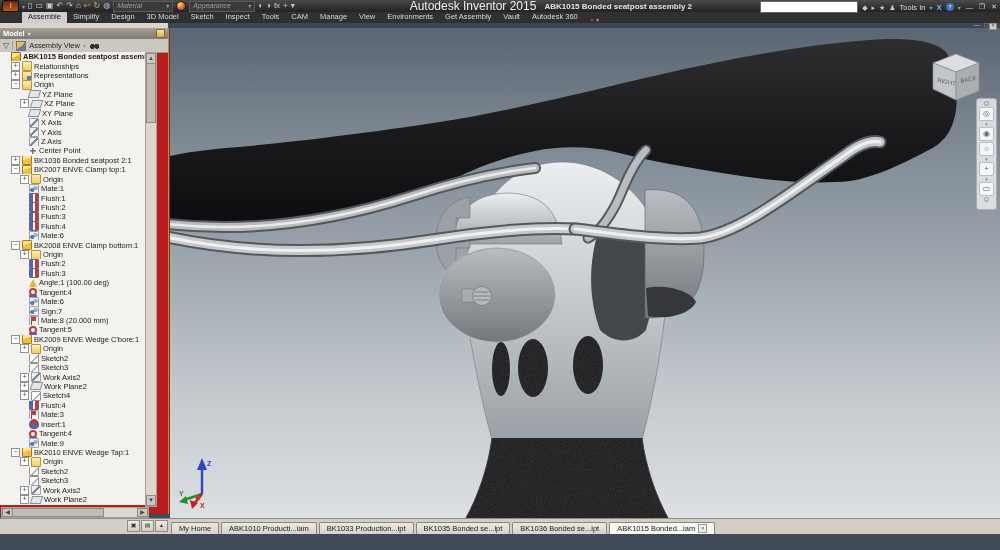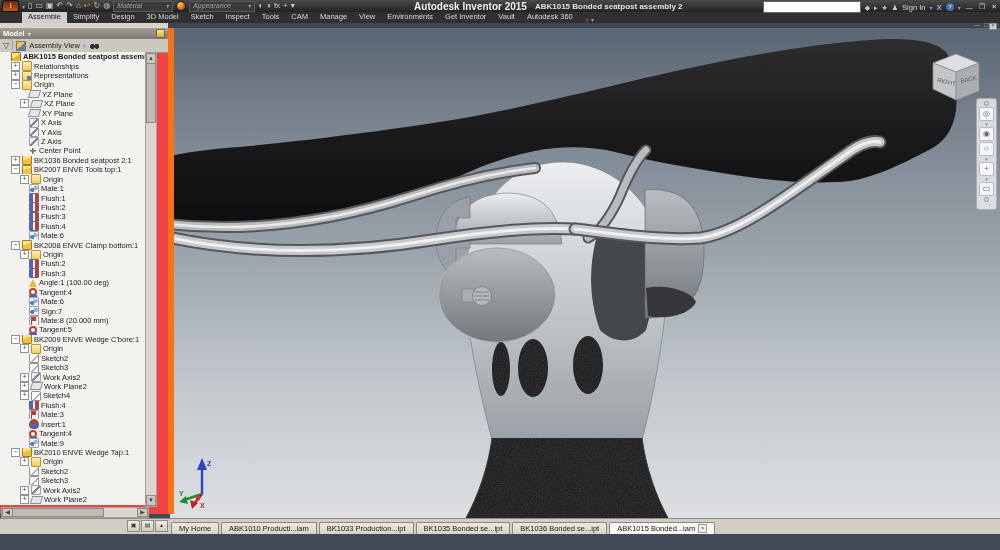--- a/index.html
+++ b/index.html
@@ -15,21 +15,21 @@
   .qaico{color:#c9cdd2;font-size:8px;line-height:10px;}
   .qaico.orange{color:#e08a2e;} .qaico.green{color:#9fc06a;}
   .drop{color:#9aa0a6;font-size:6px;}
   .fld{height:9px;background:#3a3a3a;border:1px solid #5a5a5a;color:#9aa0a6;
     font-size:7px;font-style:italic;line-height:8px;padding:0 3px;display:flex;align-items:center;gap:4px;}
   .fld .drop{margin-left:auto}
   .sphere{width:8px;height:8px;border-radius:50%;
     background:radial-gradient(circle at 35% 30%,#ffd34d,#e8632a 55%,#2a5fc4 95%);border:1px solid #222;}
   .titles{position:absolute;left:50%;top:0;height:12px;display:flex;gap:8px;align-items:center;
     transform:translateX(-32%);white-space:nowrap;}
-  .apptitle{color:#efefef;font-size:10px;font-weight:bold;}
+  .apptitle{color:#efefef;font-size:12px;font-weight:normal;}
   .doctitle{color:#e2e2e2;font-size:8px;font-weight:bold;}
   .tright{position:absolute;right:2px;top:1px;display:flex;align-items:center;gap:4px;}
   .search{width:92px;height:8px;background:#fff;border:1px solid #666;font-size:7px;}
   .tico{color:#c3c7cc;font-size:7px;line-height:9px;}
   .xlogo{color:#7ab1e8;font-weight:bold;font-size:8px;}
   .helpico{background:#3d6db5;color:#fff;border-radius:50%;width:8px;height:8px;font-size:6px;
     text-align:center;line-height:8px;}
   .signin{color:#d8dcdf;font-size:7.5px;}
   .winbtn{color:#cfd3d7;font-size:7px;padding:0 1px;}
   
@@ -39,22 +39,22 @@
   .rtab.active{background:#cfcecc;color:#1b1b1b;border-radius:2px 2px 0 0;}
   .recwrap{display:flex;align-items:center;gap:2px;margin-left:6px;}
   .rec{color:#b03030;font-size:7px;}
   
   .substrip{position:absolute;left:0;top:23px;right:0;height:5px;background:#3c4651;z-index:28;}
   .substrip .lite{position:absolute;left:0;top:0;width:168px;height:5px;background:#d8d4cb;border-bottom:1px solid #a6a29a;}
   .stripx{position:absolute;right:3px;top:0px;width:6px;height:5px;background:#cfccc4;border:1px solid #8f8b84;
     font-size:5px;line-height:3px;text-align:center;color:#333;}
   .docwin{position:absolute;right:4px;top:-2px;display:flex;gap:4px;color:#aeb3b9;font-size:6.5px;}
   
-  .browser{position:absolute;left:0;top:28px;width:168px;height:486px;background:#ef4444;
-    border-right:6px solid #f97316;z-index:20;}
+  .browser{position:absolute;left:0;top:28px;width:168px;height:486px;background:#b91c1c;
+    border-right:1px solid #f97316;z-index:20;}
   .bheader{position:absolute;left:0;top:0;right:0;height:11px;
     background:linear-gradient(#a39f97,#7f7b74);display:flex;align-items:center;padding:0 3px;}
   .bheader .cap{color:#fff;font-size:7.5px;font-weight:bold;}
   .bheader .drop{color:#e8e8e8;margin-left:3px;}
   .pin{margin-left:auto;width:7px;height:7px;background:linear-gradient(#f3e6a0,#cdb04a);
     border:1px solid #7d6a28;border-radius:1px;}
   .btoolbar{position:absolute;left:0;top:11px;right:0;height:13px;background:#cbc8c0;
     border-bottom:1px solid #9a968e;display:flex;align-items:center;gap:3px;padding:0 3px;}
   .funnel{color:#4a4e52;font-size:8px;line-height:10px;}
   .vsep{width:1px;height:9px;background:#a39f97;}
@@ -185,21 +185,21 @@
       <span class="doctitle">ABK1015 Bonded seatpost assembly 2</span>
     </div>
     <div class="tright">
       <input class="search" placeholder="" style="">
       <span id="tr-icons" style="display:flex;gap:4px;align-items:center">
           <span class="tico">◆</span>
           <span class="tico">▸</span>
           <span class="tico">★</span>
           <span class="tico">♟</span>
         </span>
-      <span class="signin">Sign In</span>
+      <span class="signin">Tools In</span>
       <span class="drop">▾</span>
       <span class="xlogo">X</span>
       <span class="helpico">?</span>
       <span class="drop">▾</span>
       <span class="winbtn">—</span>
       <span class="winbtn">❐</span>
       <span class="winbtn">✕</span>
     </div>
   </div>
 
@@ -209,21 +209,21 @@
         <span class="rtab">Simplify</span>
         <span class="rtab">Design</span>
         <span class="rtab">3D Model</span>
         <span class="rtab">Sketch</span>
         <span class="rtab">Inspect</span>
         <span class="rtab">Tools</span>
         <span class="rtab">CAM</span>
         <span class="rtab">Manage</span>
         <span class="rtab">View</span>
         <span class="rtab">Environments</span>
-        <span class="rtab">Get Inventor</span>
+        <span class="rtab">Get Assembly</span>
         <span class="rtab">Vault</span>
         <span class="rtab">Autodesk 360</span>
       </span>
     <span class="recwrap">
       <span class="rec">●</span>
       <span class="drop">▾</span>
     </span>
   </div>
 
   <div class="substrip">
@@ -320,21 +320,21 @@
         <div class="trow">
           <span class="ind" style="width: 9px;"></span>
           <span class="exp">+</span>
           <span class="ti ti-part"></span>
           <span class="lbl">BK1036 Bonded seatpost 2:1</span>
         </div>
         <div class="trow">
           <span class="ind" style="width: 9px;"></span>
           <span class="exp">−</span>
           <span class="ti ti-part"></span>
-          <span class="lbl">BK2007 ENVE Tools top:1</span>
+          <span class="lbl">BK2007 ENVE Clamp top:1</span>
         </div>
         <div class="trow">
           <span class="ind" style="width: 18px;"></span>
           <span class="exp">+</span>
           <span class="ti ti-folder"></span>
           <span class="lbl">Origin</span>
         </div>
         <div class="trow">
           <span class="ind" style="width: 18px;"></span>
           <span class="expsp"></span>

